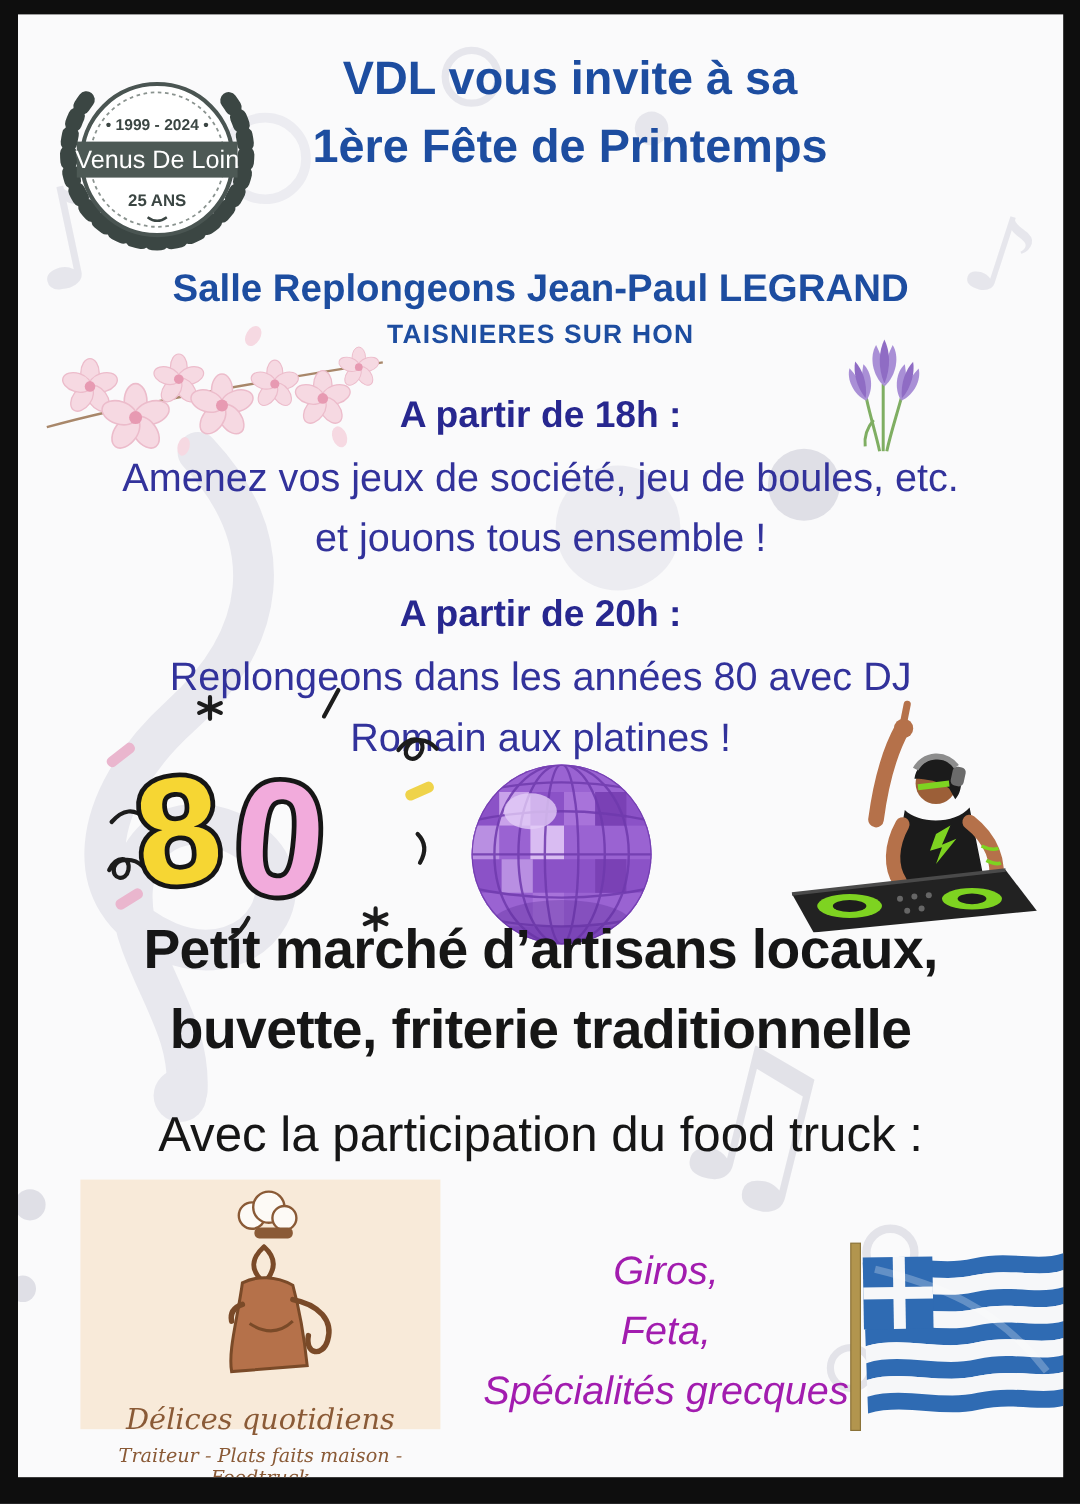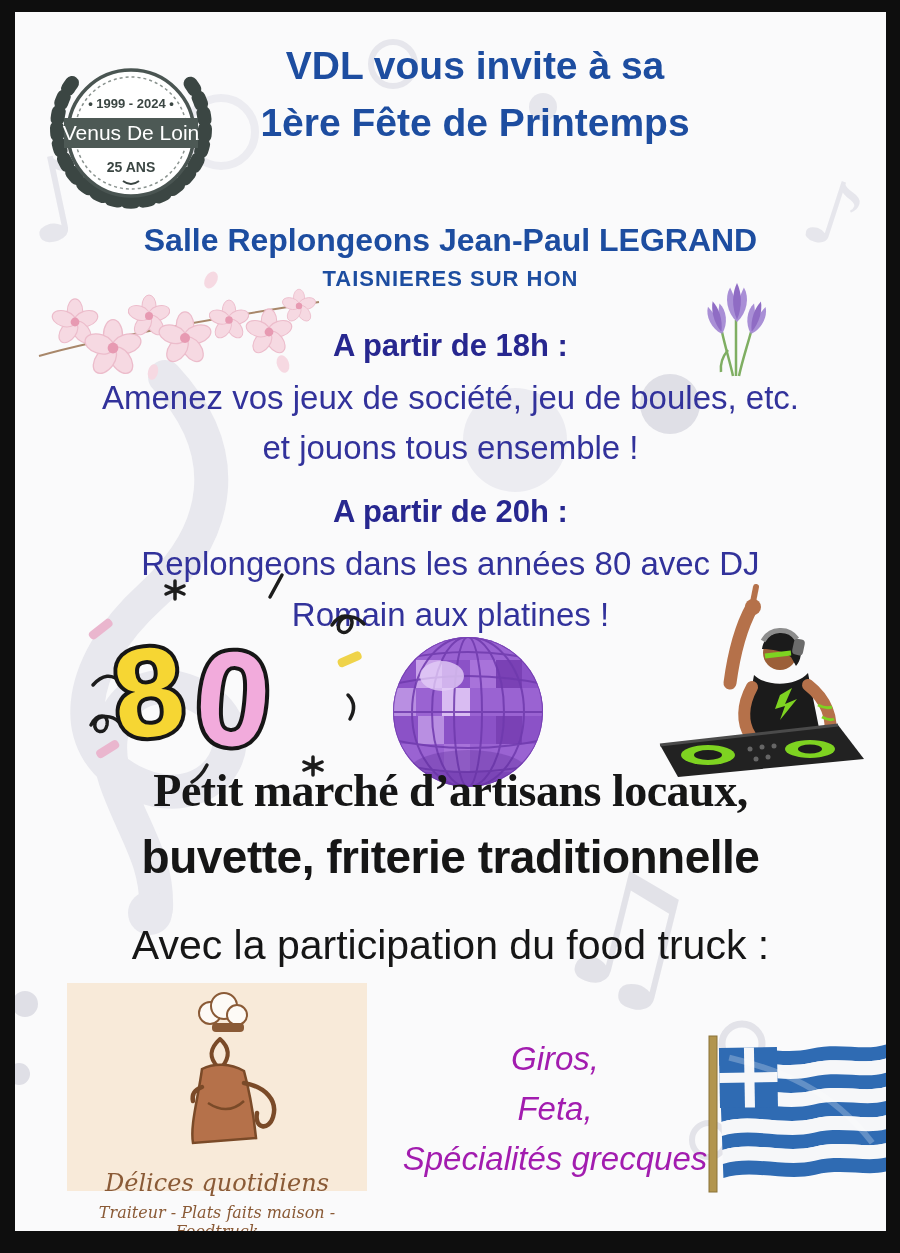--- a/index.html
+++ b/index.html
@@ -203,21 +203,21 @@
       <ellipse cx="160" cy="172" rx="12" ry="4.5" fill="#1d1d1d"></ellipse>
       <g fill="#666666">
         <circle cx="100" cy="172" r="2.5"></circle>
           <circle cx="112" cy="170" r="2.5"></circle>
         <circle cx="124" cy="169" r="2.5"></circle>
           <circle cx="106" cy="182" r="2.5"></circle>
         <circle cx="118" cy="180" r="2.5"></circle>
       </g>
     </svg>
 
-    <div class="abs ctr z1 market" style="top:752px;font-family:Liberation Serif, serif;">Petit marché d’artisans locaux,</div>
+    <div class="abs ctr z1 market" style="top:752px;">Petit marché d’artisans locaux,</div>
     <div class="abs ctr z1 market" style="top:818px;">buvette, friterie traditionnelle</div>
 
     <div class="abs ctr z1 ft" style="top:910px;">Avec la participation du food truck :</div>
 
     <div class="card">
       <svg style="position:absolute;left:65px;top:4px;" width="170" height="178" viewBox="0 0 170 178">
         <g fill="#fdfaf6" stroke="#8a5a36" stroke-width="2">
           <circle cx="78" cy="26" r="11"></circle>
           <circle cx="92" cy="19" r="13"></circle>
           <circle cx="105" cy="28" r="10"></circle>

